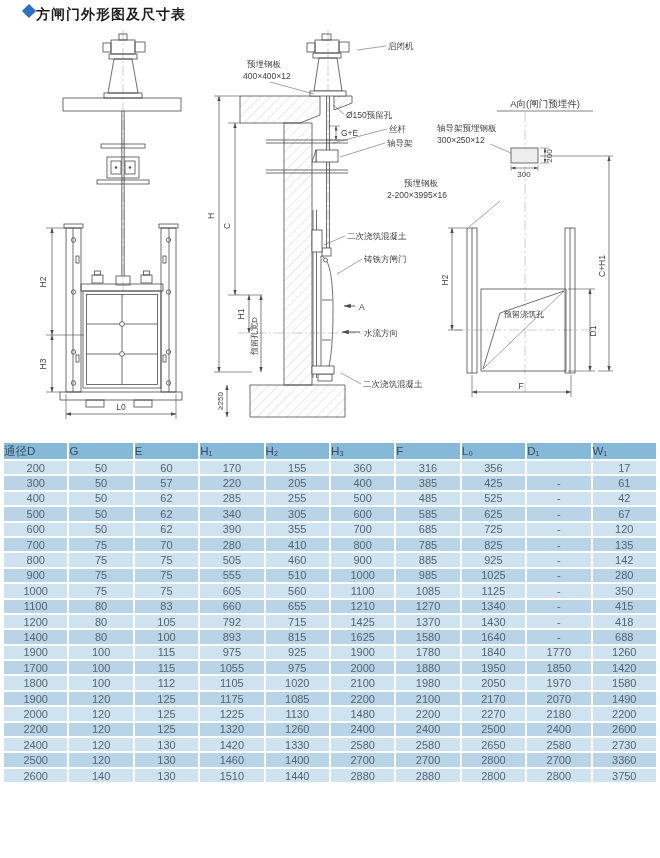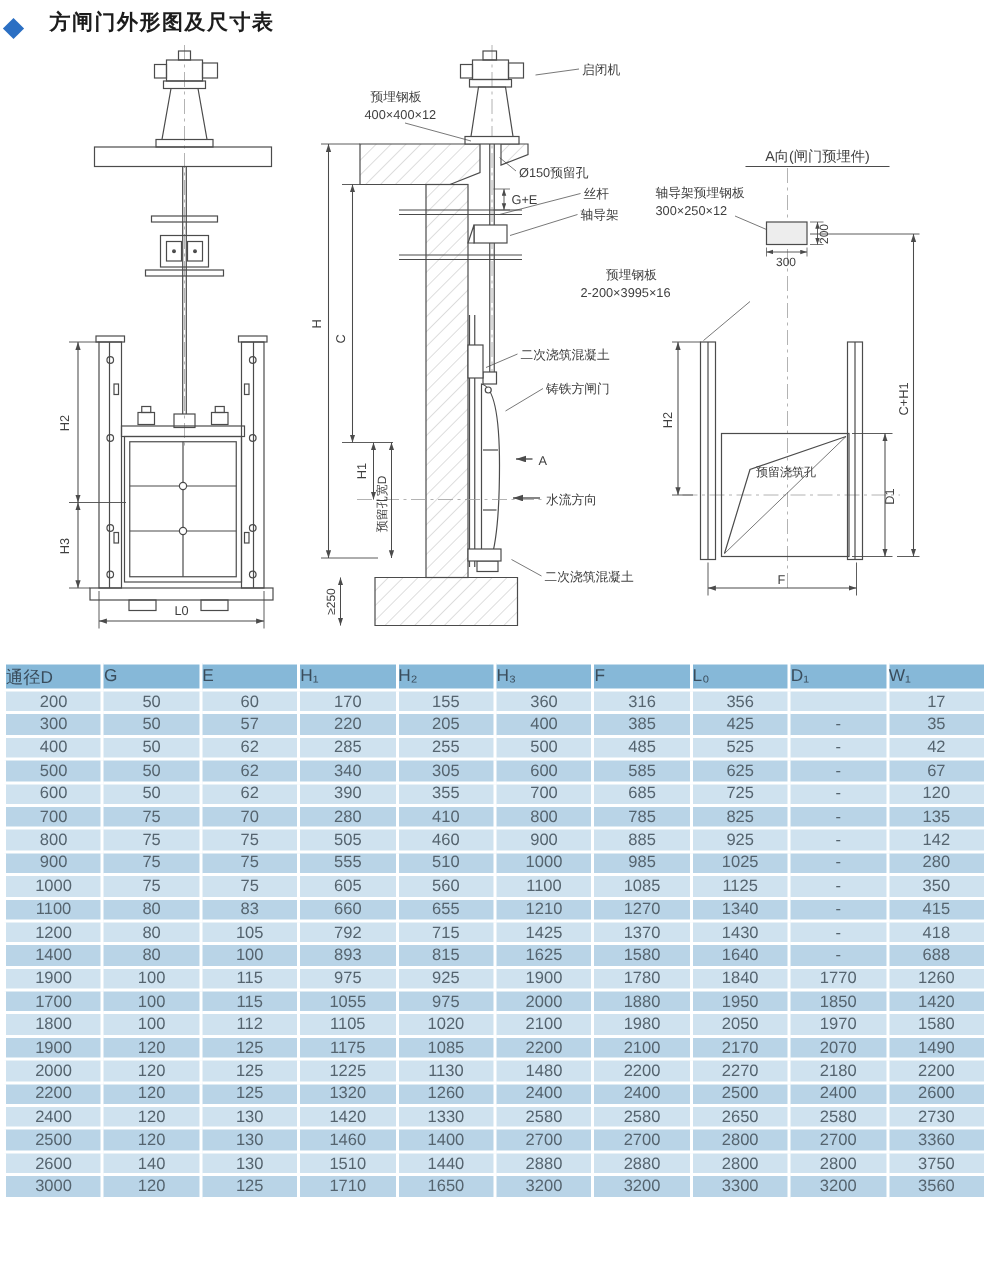--- a/index.html
+++ b/index.html
@@ -1,18 +1,18 @@
 <!DOCTYPE html>
 <html><head>
 <meta charset="utf-8">
 <style>
   html,body{margin:0;padding:0;}
   body{width:660px;height:858px;background:#ffffff;font-family:"Liberation Sans","DejaVu Sans",sans-serif;}
   .page{position:relative;width:660px;height:858px;background:#fff;overflow:hidden;}
-  .title-row{position:absolute;top:6px;left:4px;display:flex;align-items:flex-end;gap:19px;}
+  .title-row{position:absolute;top:6px;left:24px;display:flex;align-items:flex-start;gap:2px;}
   .diamond{width:10px;height:10px;background:#2b6fc3;transform:rotate(45deg);display:inline-block;}
   .page-title{font-size:14px;font-weight:bold;color:#1c1c1c;letter-spacing:1px;margin:0;}
   svg.drawing{position:absolute;top:26px;left:0;}
   svg text{fill:#3f3f3f;font-family:"Liberation Sans","DejaVu Sans",sans-serif;}
   .ann{font-size:8.5px;}
   .dimtxt{font-size:8.5px;}
   .small{font-size:8px;}
   table.dim-table{position:absolute;top:441px;left:2px;width:656px;border-collapse:collapse;table-layout:fixed;}
   table.dim-table th{background:#86b8d8;color:#3a4d5c;font-weight:normal;font-size:11.5px;height:16px;border:2px solid #fff;padding:0;text-align:left;}
   table.dim-table td{font-size:11px;color:#55646f;height:13.4px;border:2px solid #fff;padding:0;text-align:center;}
@@ -282,21 +282,21 @@
         <tr>
           <td>300</td>
           <td>50</td>
           <td>57</td>
           <td>220</td>
           <td>205</td>
           <td>400</td>
           <td>385</td>
           <td>425</td>
           <td>-</td>
-          <td>35</td>
+          <td>61</td>
         </tr>
         <tr>
           <td>400</td>
           <td>50</td>
           <td>62</td>
           <td>285</td>
           <td>255</td>
           <td>500</td>
           <td>485</td>
           <td>525</td>
@@ -512,28 +512,16 @@
           <td>140</td>
           <td>130</td>
           <td>1510</td>
           <td>1440</td>
           <td>2880</td>
           <td>2880</td>
           <td>2800</td>
           <td>2800</td>
           <td>3750</td>
         </tr>
-        <tr>
-          <td>3000</td>
-          <td>120</td>
-          <td>125</td>
-          <td>1710</td>
-          <td>1650</td>
-          <td>3200</td>
-          <td>3200</td>
-          <td>3300</td>
-          <td>3200</td>
-          <td>3560</td>
-        </tr>
       </tbody>
   </table>
 
 </div>
 
 </body></html>

